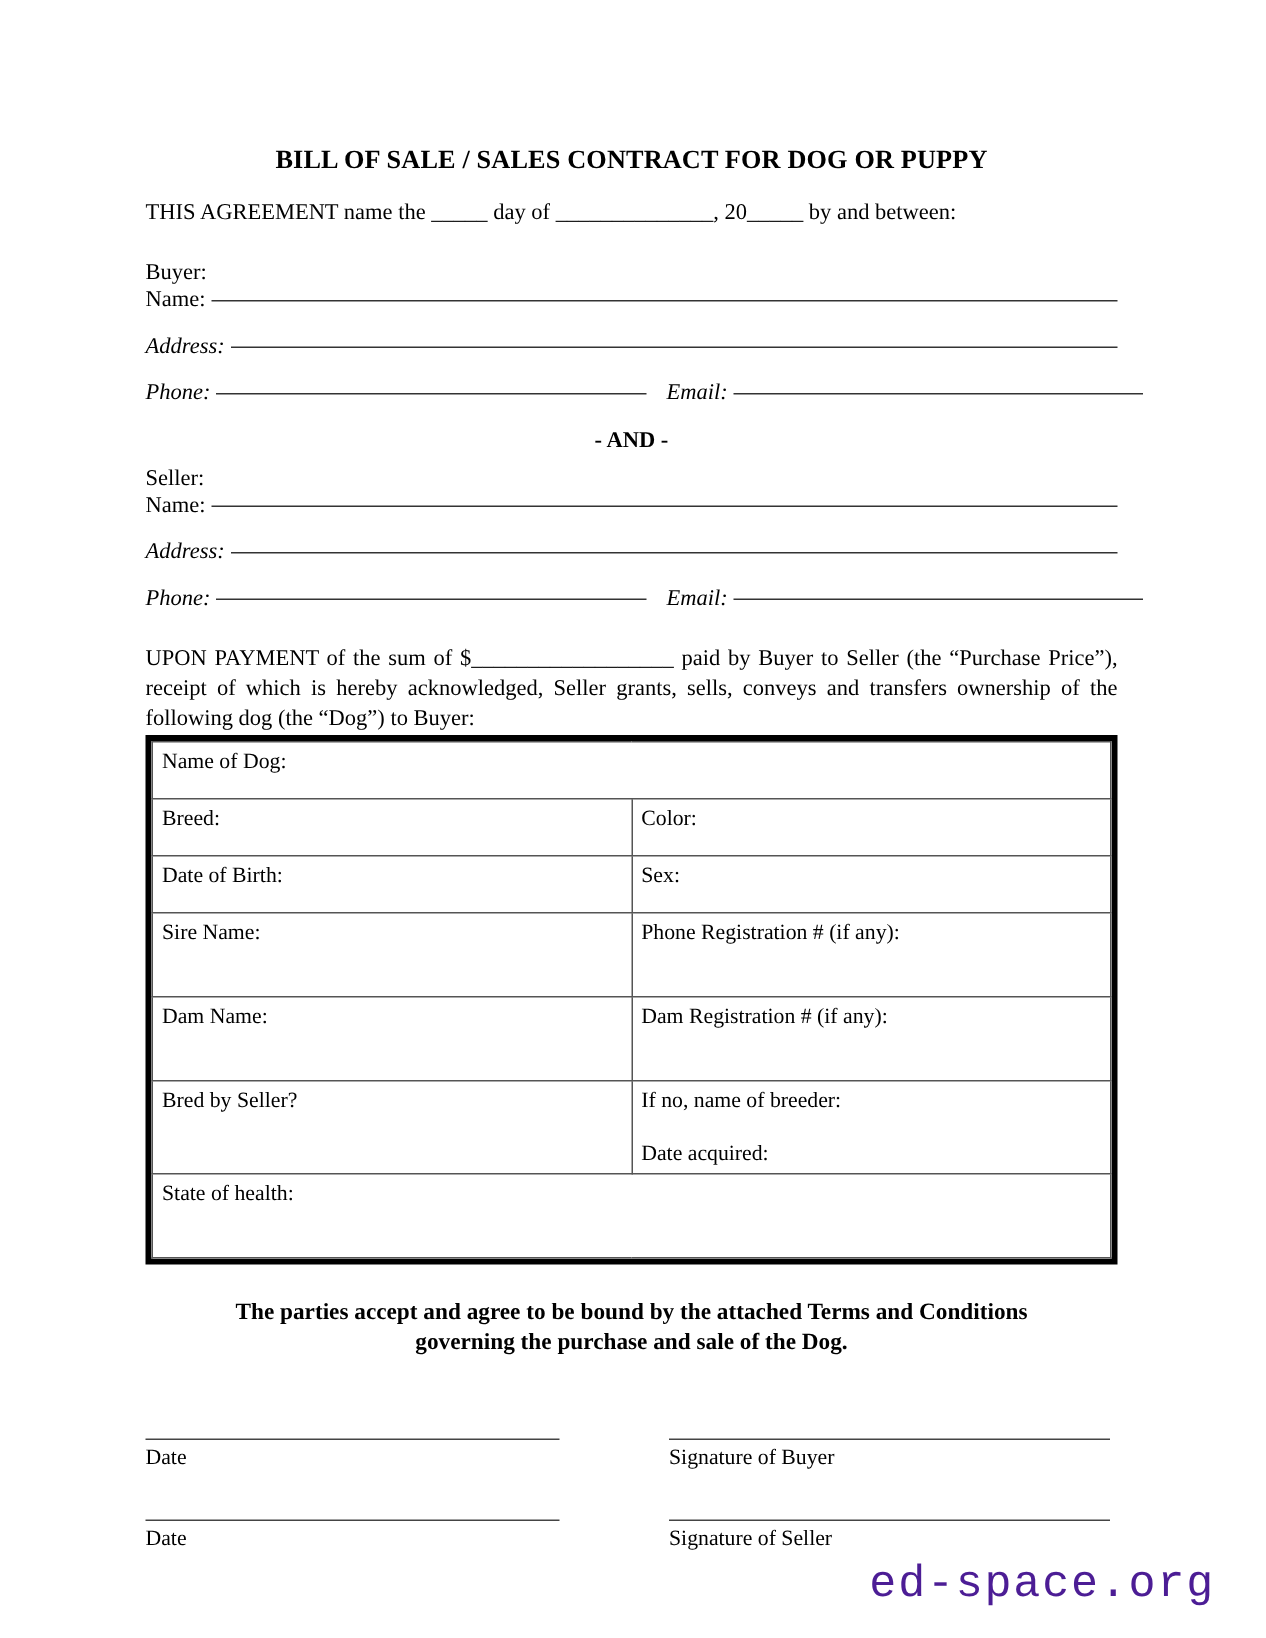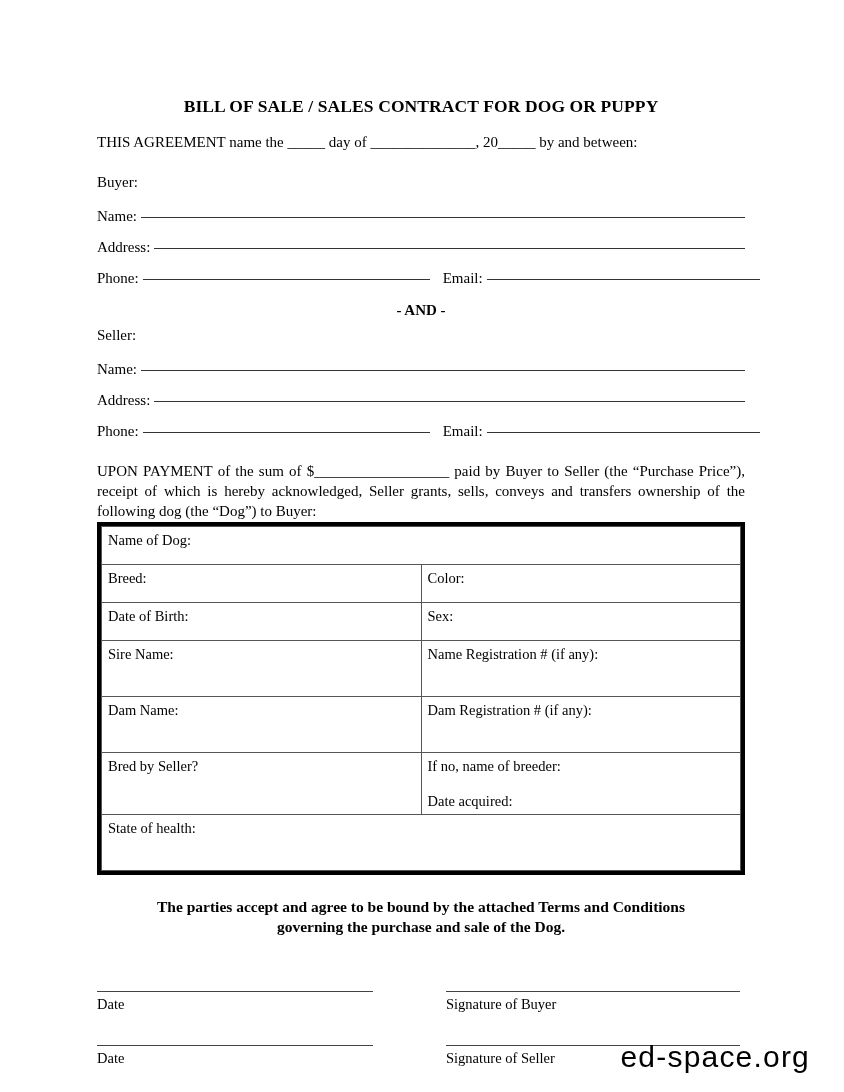--- a/index.html
+++ b/index.html
@@ -56,23 +56,23 @@
     font-size: 15px;
     line-height: 1.15;
     margin: 0;
   }
 
   .field-row {
     display: flex;
     align-items: baseline;
     font-size: 15px;
     line-height: 1.2;
-    margin-top: 16px;
-  }
-  .field-row.spaced { margin-top: 13px; }
+    margin-top: 0px;
+  }
+  .field-row.spaced { margin-top: 13px; font-style: italic; }
 
   .field-label {
     white-space: nowrap;
     flex: none;
   }
 
   .rule {
     flex: 1 1 auto;
     border-bottom: 1.3px solid #333333;
     position: relative;
@@ -172,24 +172,24 @@
     font-size: 14.5px;
     line-height: 1.2;
     margin-top: 4px;
   }
 
   
   .watermark {
     position: absolute;
     right: 22px;
     bottom: 18px;
-    font-family: Liberation Sans, sans-serif;
+    font-family: Liberation Mono, monospace;
     font-size: 30px;
     letter-spacing: 1.2px;
-    color: #000000;
+    color: #4c1d95;
     white-space: nowrap;
   }
 </style>
 </head>
 <body>
 
 <div class="page">
   <div class="content">
 
     <div class="doc-title">BILL OF SALE / SALES CONTRACT FOR DOG OR PUPPY</div>
@@ -251,21 +251,21 @@
           <tr>
             <td class="col-left r-mid">Breed:</td>
             <td class="col-right r-mid">Color:</td>
           </tr>
           <tr>
             <td class="col-left r-mid">Date of Birth:</td>
             <td class="col-right r-mid">Sex:</td>
           </tr>
           <tr>
             <td class="col-left r-tall">Sire Name:</td>
-            <td class="col-right r-tall">Name Registration # (if any):</td>
+            <td class="col-right r-tall">Phone Registration # (if any):</td>
           </tr>
           <tr>
             <td class="col-left r-tall">Dam Name:</td>
             <td class="col-right r-tall">Dam Registration # (if any):</td>
           </tr>
           <tr>
             <td class="col-left r-tall">Bred by Seller?</td>
             <td class="col-right r-tall">
               <span>If no, name of breeder:</span>
               <span class="cell-second-label">Date acquired:</span>

